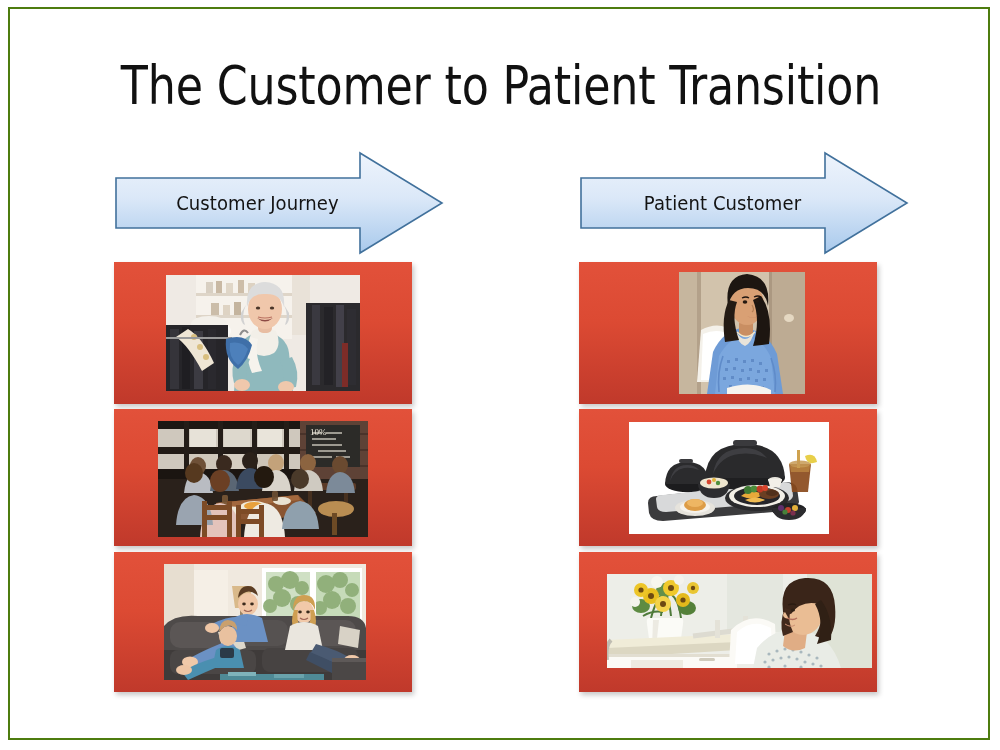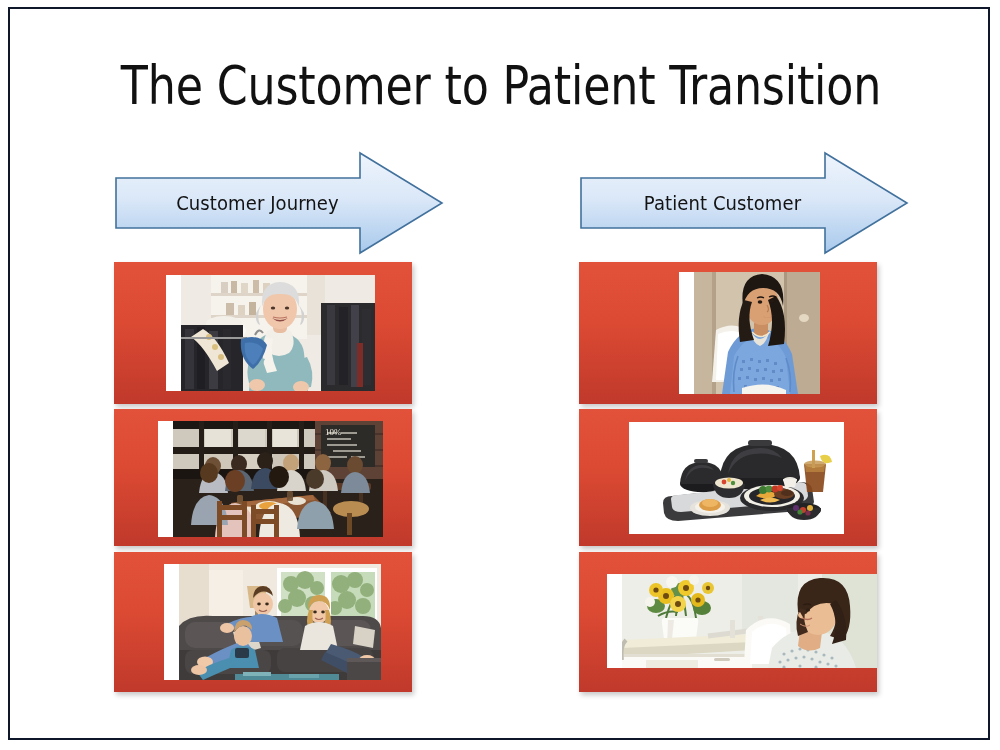--- a/index.html
+++ b/index.html
@@ -3,21 +3,21 @@
 <meta charset="utf-8">
 <style>
   html,body{margin:0;padding:0;background:#ffffff;}
   body{width:1000px;height:750px;overflow:hidden;
        font-family:"Liberation Sans","DejaVu Sans",sans-serif;}
 
   .slide{
     position:absolute; left:8px; top:7px;
     width:982px; height:733px;
     background:#ffffff;
-    border:2px solid #0f172a;
+    border:2px solid #4d7c0f;
     box-sizing:border-box;
     overflow:hidden;
   }
 
   
   .title{
     position:absolute; left:0; top:46px; width:982px;
     text-align:center;
     font-size:53px;
     font-weight:400;
@@ -49,21 +49,20 @@
     width:298px;
     box-sizing:border-box;
     background:linear-gradient(180deg,#e2513a 0%,#dc4a33 42%,#c0392b 100%);
     box-shadow:2px 3px 5px rgba(0,0,0,0.22);
     overflow:hidden;
   }
   .card .photo{
     position:absolute;
     overflow:hidden;
     background:#ffffff;
-    padding-left:15px;
   }
   .card .photo svg{display:block;}
 
   
   .col-l{left:104px;}
   .col-r{left:569px;}
   .row-1{top:253px; height:142px;}
   .row-2{top:400px; height:137px;}
   .row-3{top:543px; height:140px;}
 </style>

